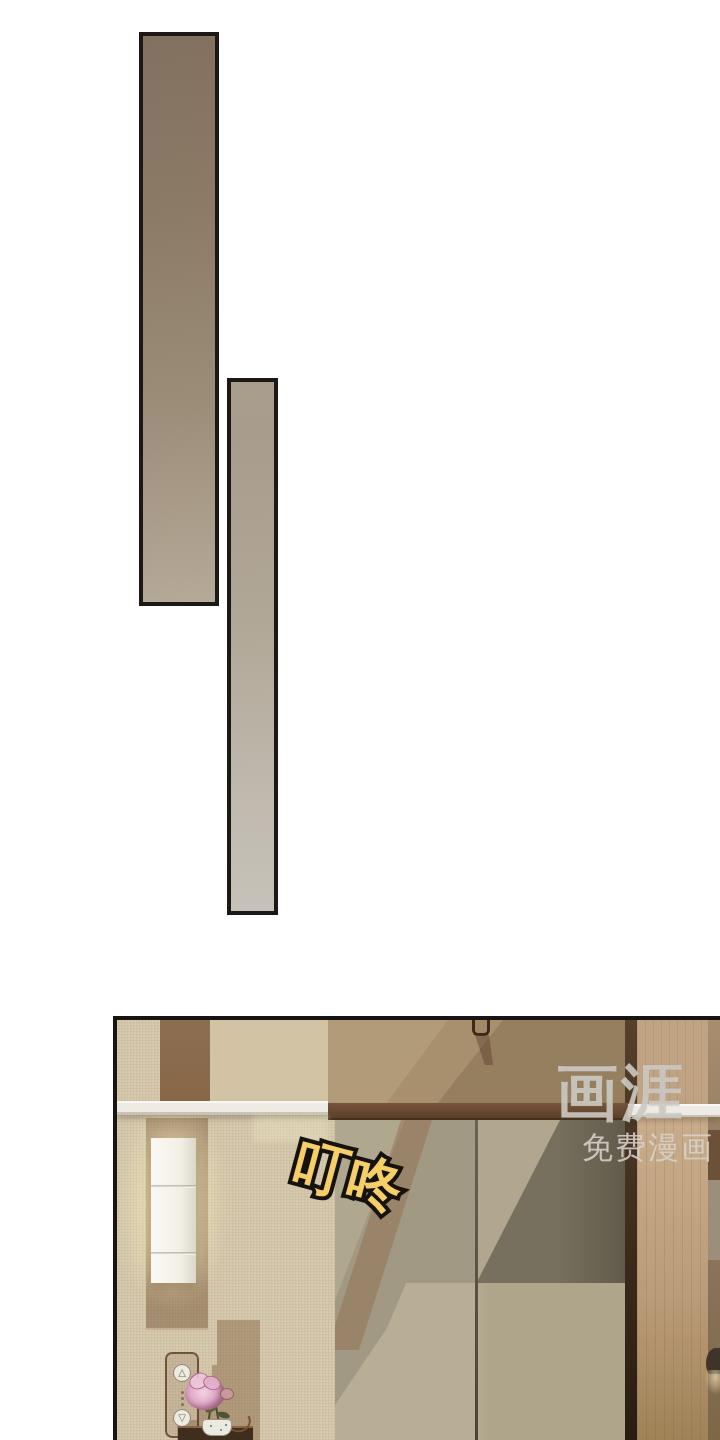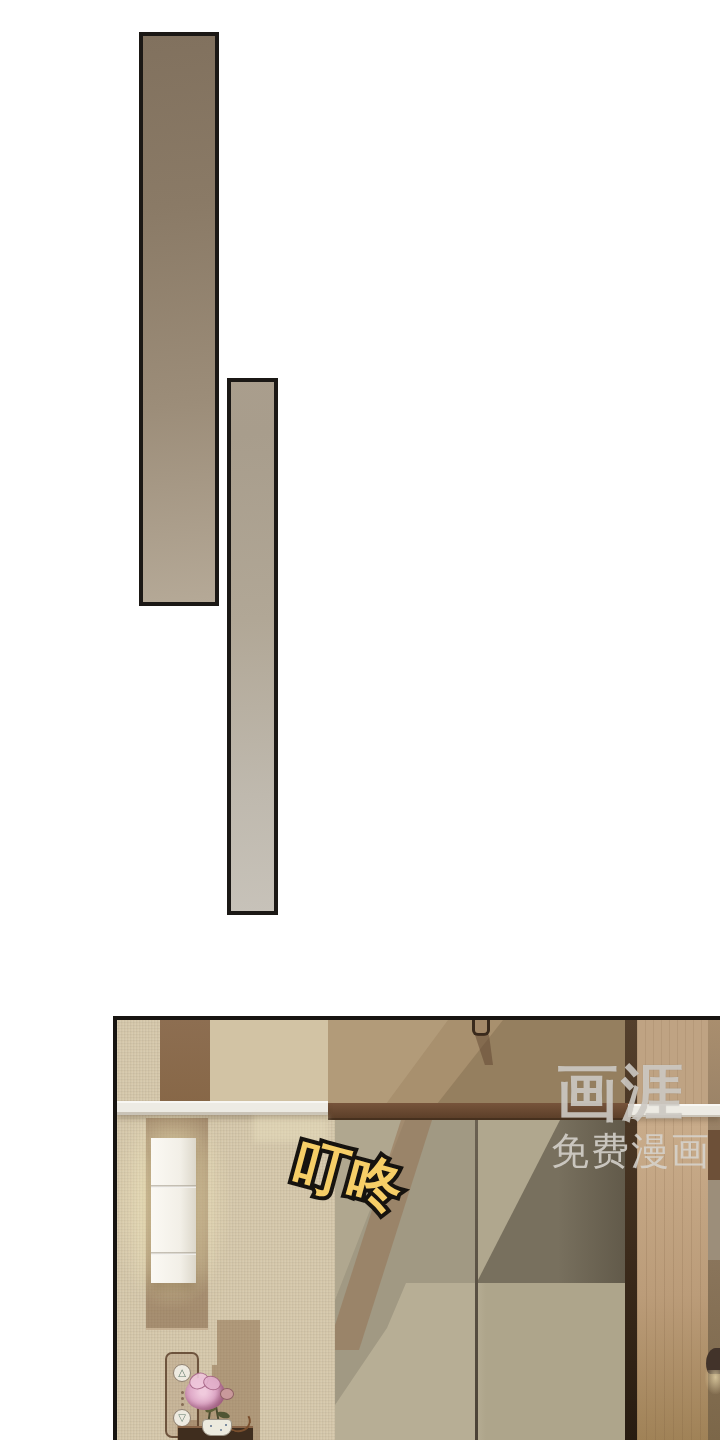--- a/index.html
+++ b/index.html
@@ -105,21 +105,21 @@
   .right-edge{left:591px;top:0;width:12px;height:420px;background:linear-gradient(180deg,#a98e6e,#8f7a62 40%,#7c6749);}
   .re-seg1{left:591px;top:110px;width:12px;height:50px;background:#6d5038;}
   .re-seg2{left:591px;top:160px;width:12px;height:80px;background:#9c8e7a;}
   .sconce{left:589px;top:328px;width:14px;height:26px;background:#42332  2;background:#42332a;
       border-radius:70% 0 0 30%/60% 0 0 40%;}
   .sconce-glow{left:588px;top:350px;width:15px;height:24px;
       background:radial-gradient(ellipse at 70% 30%,rgba(255,238,190,0.65),rgba(255,238,190,0) 75%);}
   
   .wm-logo{left:556px;top:1062px;font-size:62px;font-weight:bold;letter-spacing:3px;
       color:rgba(209,206,200,0.85);line-height:1;text-shadow:0 0 1px rgba(120,115,108,0.4);}
-  .wm-sub{left:551px;top:1132px;font-size:38px;letter-spacing:2px;color:rgba(214,211,205,0.88);line-height:1;}
+  .wm-sub{left:582px;top:1132px;font-size:31px;letter-spacing:2px;color:rgba(214,211,205,0.88);line-height:1;}
   
   .sfx{left:301px;top:1134px;transform:rotate(15deg);transform-origin:0 0;
       font-size:56px;font-weight:bold;line-height:1;white-space:nowrap;}
   .sfx .layer{position:absolute;left:0;top:0;}
   .sfx .outline{-webkit-text-stroke:8px #16130f;color:#16130f;}
   .sfx .fill{color:#f6ce67;}
   .sfx span{display:inline-block;}
 </style>
 </head>
 <body>

